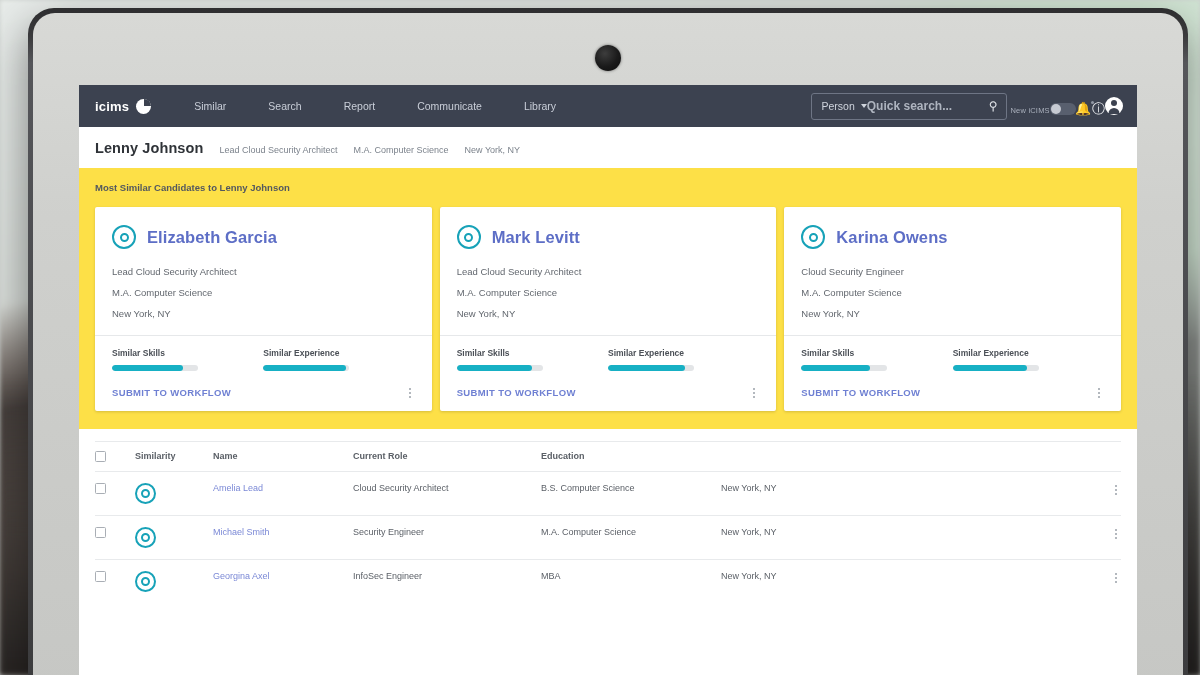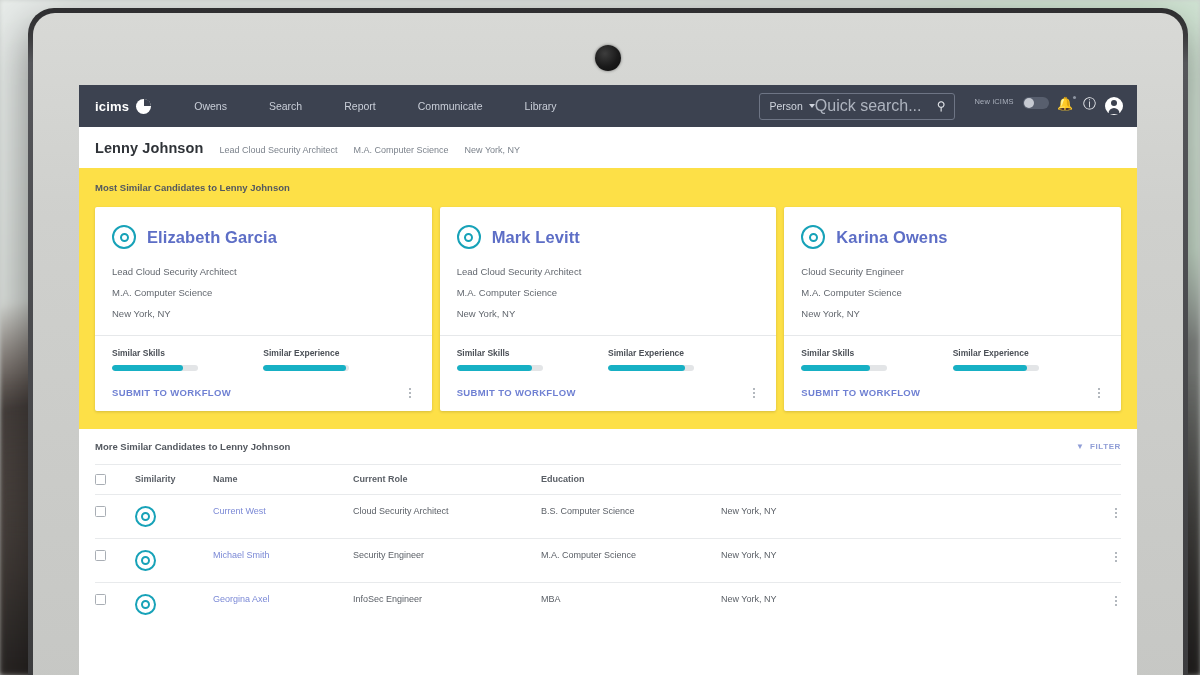--- a/index.html
+++ b/index.html
@@ -90,26 +90,26 @@
     border: 1px solid #6e7585; border-radius: 3px;
     padding: 0 8px 0 10px;
   }
   .sb-person { color:#cfd4dd; font-size:10.5px; }
   .sb-caret {
     margin-left:6px; width:0;height:0;
     border-left:3.5px solid transparent;border-right:3.5px solid transparent;
     border-top:4px solid #cfd4dd;
   }
   .sb-input {
-    flex:1; color:#aeb4bf; font-size:16px; text-align:left; padding-right:10px;
-    white-space:nowrap; overflow:hidden;
+    flex:1; color:#aeb4bf; font-size:12px; text-align:left; padding-right:10px;
+    white-space:nowrap; overflow:hidden;font-weight:bold;
   }
   .sb-mag { color:#e2e5ea; font-size:12px; line-height:1; }
 
-  .nav-right { display:flex; align-items:flex-start; gap:9px; margin-left: 20px; }
+  .nav-right { display:flex; align-items:flex-end; gap:0; margin-left: 4px; }
   .newicims { color:#aab0bc; font-size:7.5px; letter-spacing:.2px; }
   .toggle {
     width:26px;height:12px;border-radius:7px;background:#585f6e;position:relative;
   }
   .toggle::after{
     content:"";position:absolute;left:1px;top:1px;width:10px;height:10px;border-radius:50%;
     background:#c6cad2;
   }
   .ic { color:#eceef1; font-size:13px; line-height:1; position:relative; }
   .ic.bell::after{
@@ -226,21 +226,21 @@
     <div id="screen">
       <div id="app">
 
         <div class="navbar">
           <div class="brand">
             <span class="brand-word">icims</span>
             <span class="brand-mark"></span>
           </div>
 
           <div class="nav-links">
-            <span class="nav-link">Owens</span>
+            <span class="nav-link">Similar</span>
             <span class="nav-link">Search</span>
             <span class="nav-link">Report</span>
             <span class="nav-link">Communicate</span>
             <span class="nav-link">Library</span>
           </div>
 
           <div class="nav-spacer"></div>
 
           <div class="searchbox">
             <span class="sb-person">Person</span>
@@ -381,27 +381,20 @@
                       <i></i>
                     </span>
                 </div>
               </div>
             </div>
 
           </div>
         </div>
 
         <div class="table-wrap">
-          <div class="table-head-row">
-            <span class="table-title">More Similar Candidates to Lenny Johnson</span>
-            <span class="filter-btn">
-              <span class="filter-ico">▼</span>
-              <span class="filter-text">FILTER</span>
-            </span>
-          </div>
 
           <div class="thead">
             <span class="col-check">
               <span class="chk"></span>
             </span>
             <span class="col-sim">Similarity</span>
             <span class="col-name">Name</span>
             <span class="col-role">Current Role</span>
             <span class="col-edu">Education</span>
             <span class="col-kebab"></span>
@@ -409,21 +402,21 @@
 
           <div class="trow">
             <span class="col-check">
               <span class="chk"></span>
             </span>
             <span class="col-sim">
               <span class="simring">
                   <span class="inner"></span>
                 </span>
             </span>
-            <span class="col-name row-name">Current West</span>
+            <span class="col-name row-name">Amelia Lead</span>
             <span class="col-role">Cloud Security Architect</span>
             <span class="col-edu">B.S. Computer Science</span>
             <span class="col-loc">New York, NY</span>
             <span class="col-kebab">
               <span class="kebab">
                   <i></i>
                   <i></i>
                   <i></i>
                 </span>
             </span>

